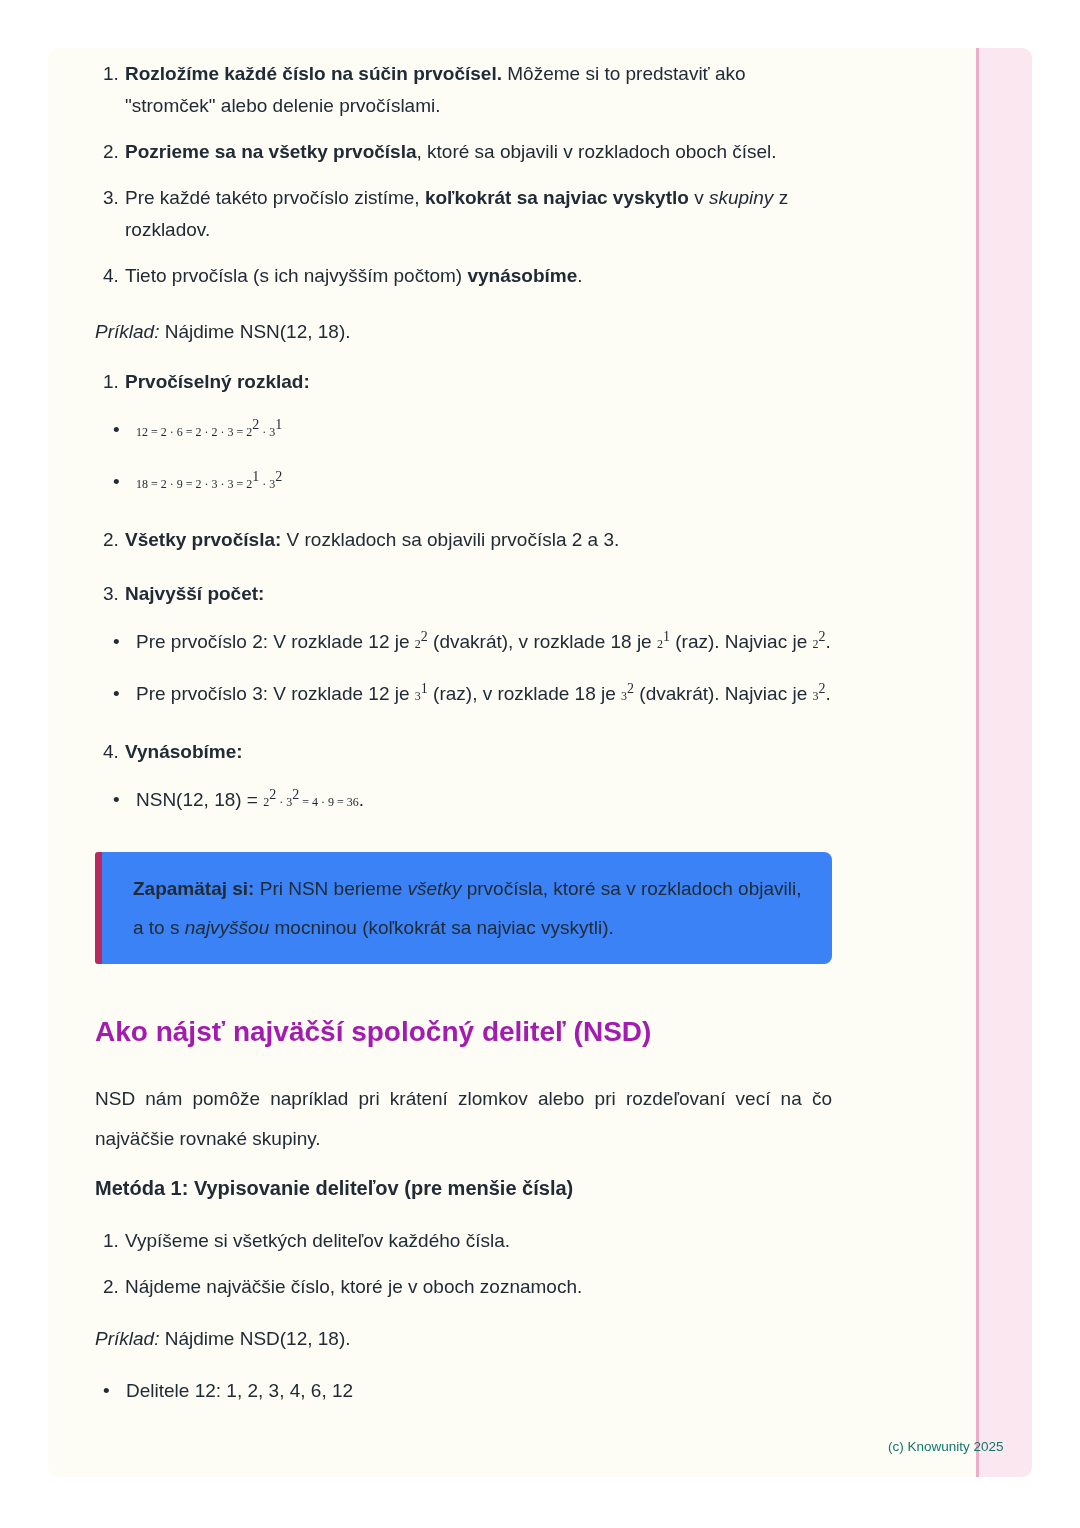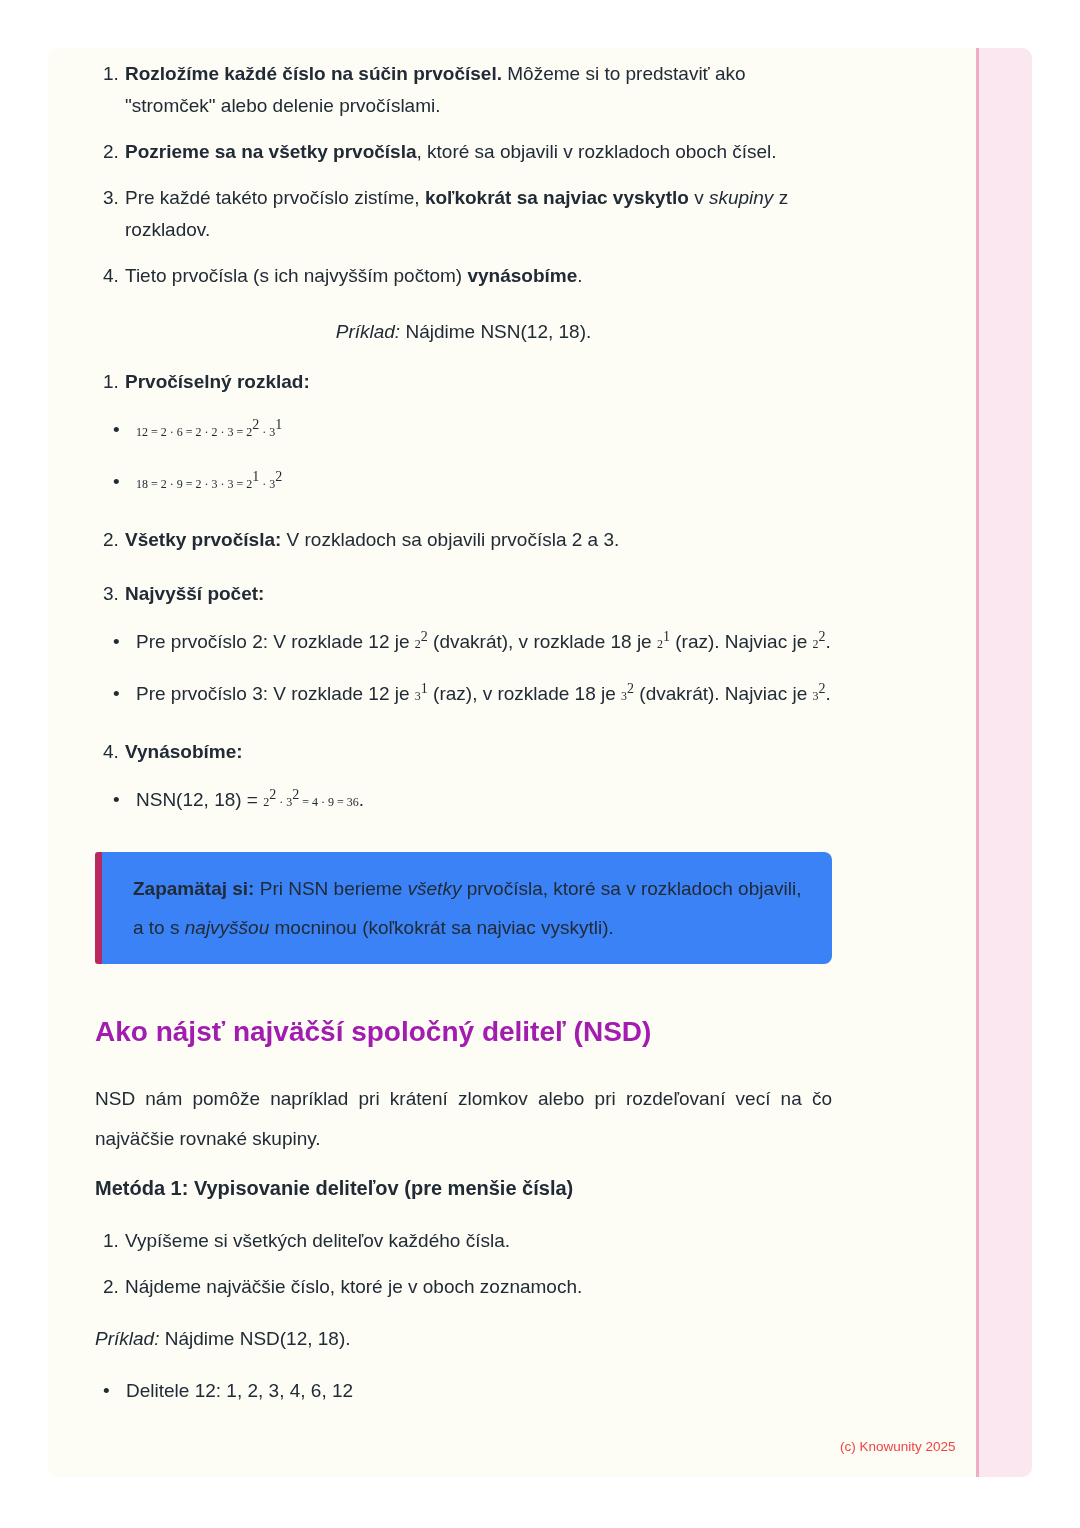--- a/index.html
+++ b/index.html
@@ -38,21 +38,21 @@
   .marker { flex: 0 0 22px; }
   .li-text { flex: 1; }
   .sublist { margin: 16px 0 24px 10px; }
   .sublist .row { margin-bottom: 18px; }
   .sublist .marker { flex: 0 0 23px; }
   .b { font-weight: 700; }
   .i { font-style: italic; }
   .m { font-family: "Liberation Serif", serif; font-size: 12px; }
   sup { font-size: 13px; line-height: 0; }
   sup.m { font-size: 14px; }
-  .example { margin: 24px 0 18px; text-align: center; }
+  .example { margin: 24px 0 18px; }
   .callout {
     margin-top: 34px;
     width: 100%;
     background: #3b82f6;
     border-left: 7px solid #b9285f;
     border-radius: 3px 8px 8px 3px;
     padding: 17px 24px 17px 31px;
     line-height: 39px;
   }
   .section-heading {
@@ -72,24 +72,24 @@
     font-size: 20px;
     line-height: 30px;
     font-weight: 700;
   }
   .steps3 { margin-top: 22px; }
   .example2 { margin: 20px 0 0; }
   .final-list { margin-top: 20px; padding-left: 8px; }
   .final-list .marker { flex: 0 0 23px; }
   .watermark {
     position: absolute;
-    left: 840px; top: 1438px;
+    left: 888px; top: 1438px;
     font-size: 13.5px;
     line-height: 18px;
-    color: #ef4444;
+    color: #0f766e;
     z-index: 5;
     white-space: nowrap;
   }
 </style>
 </head>
 <body>
 
 <div class="card">
   <div class="edge-strip"></div>
 

